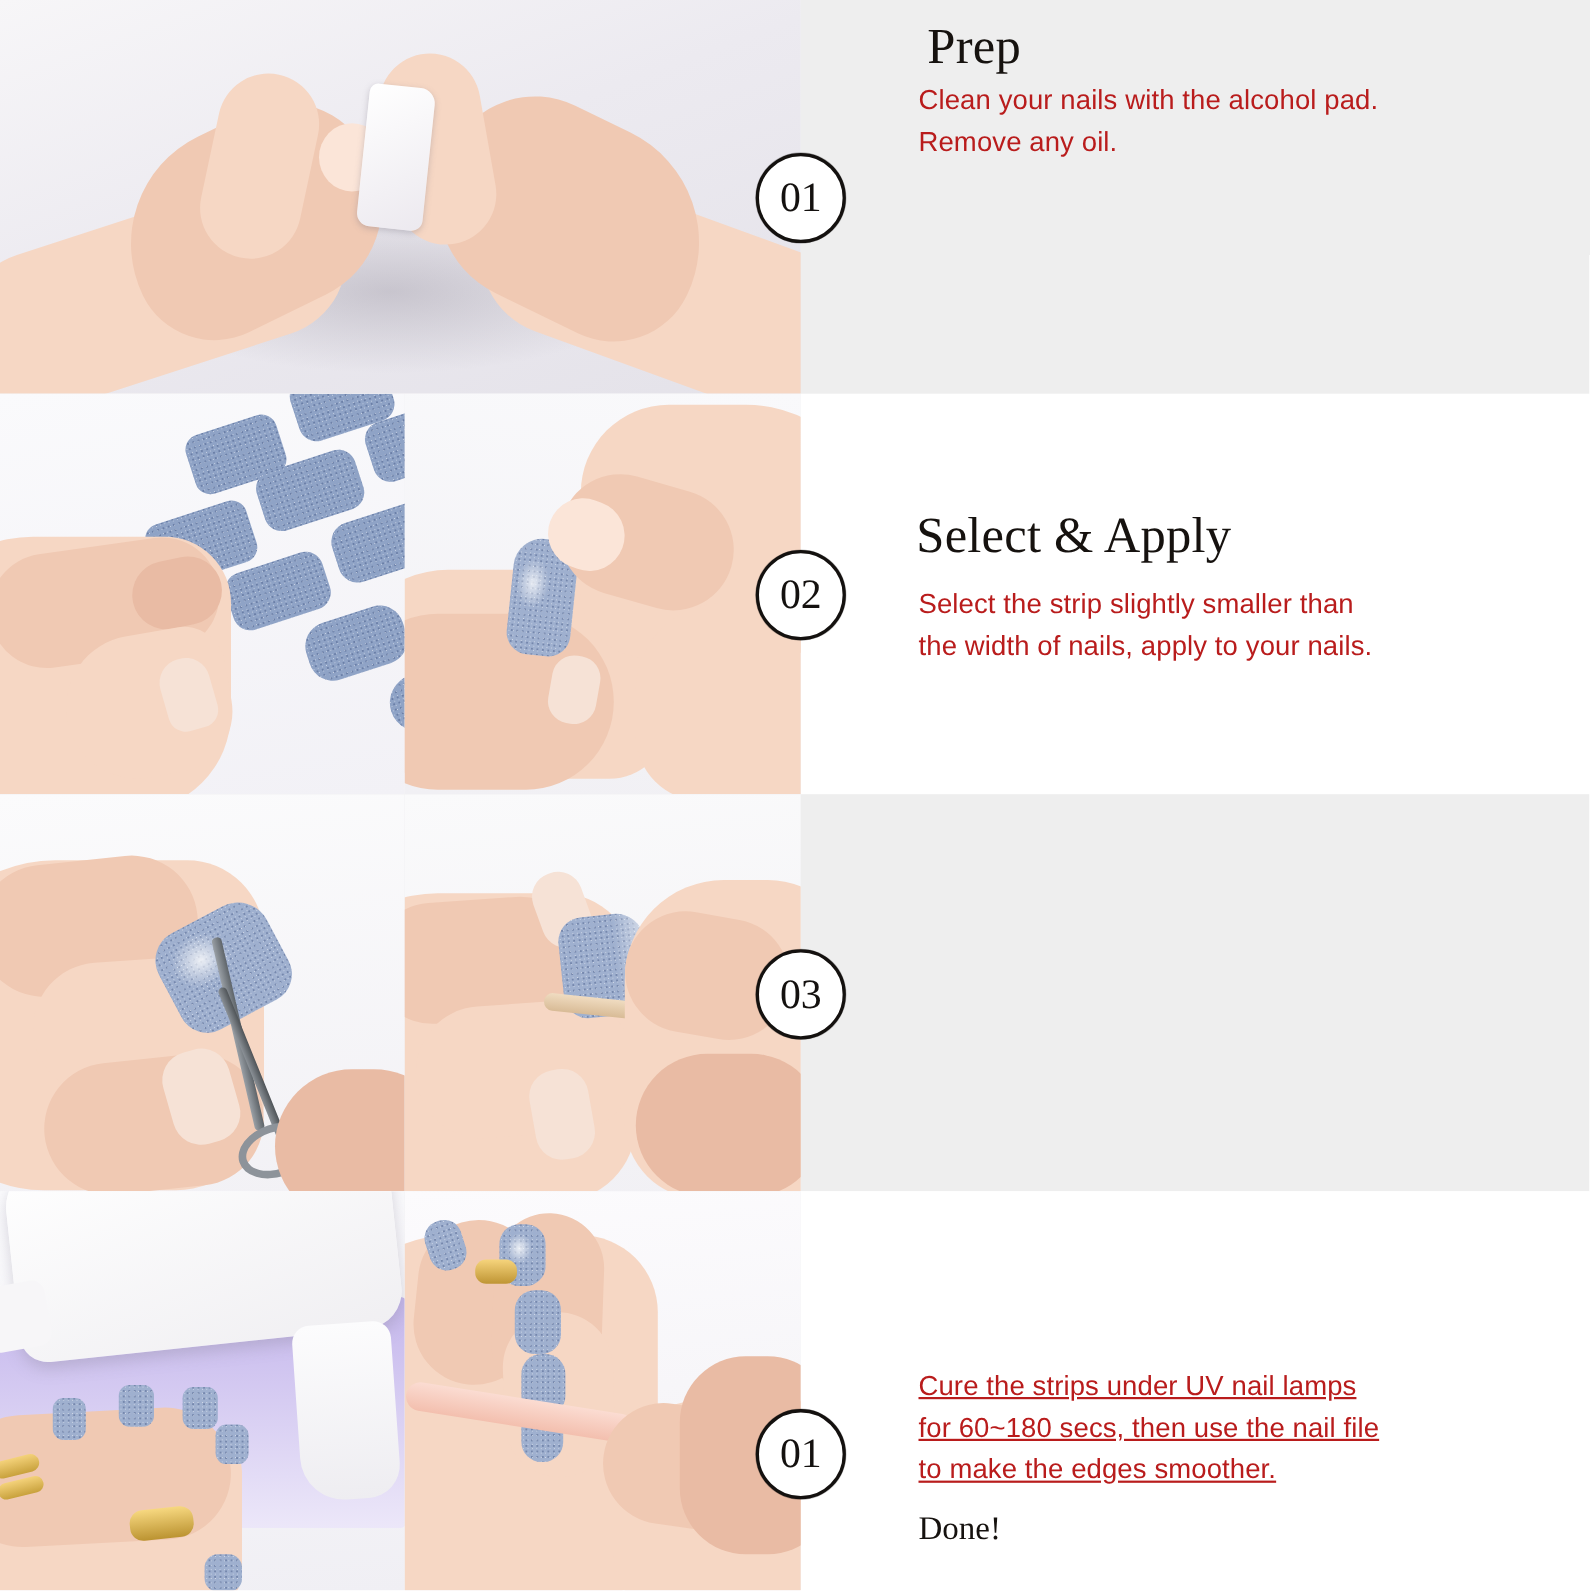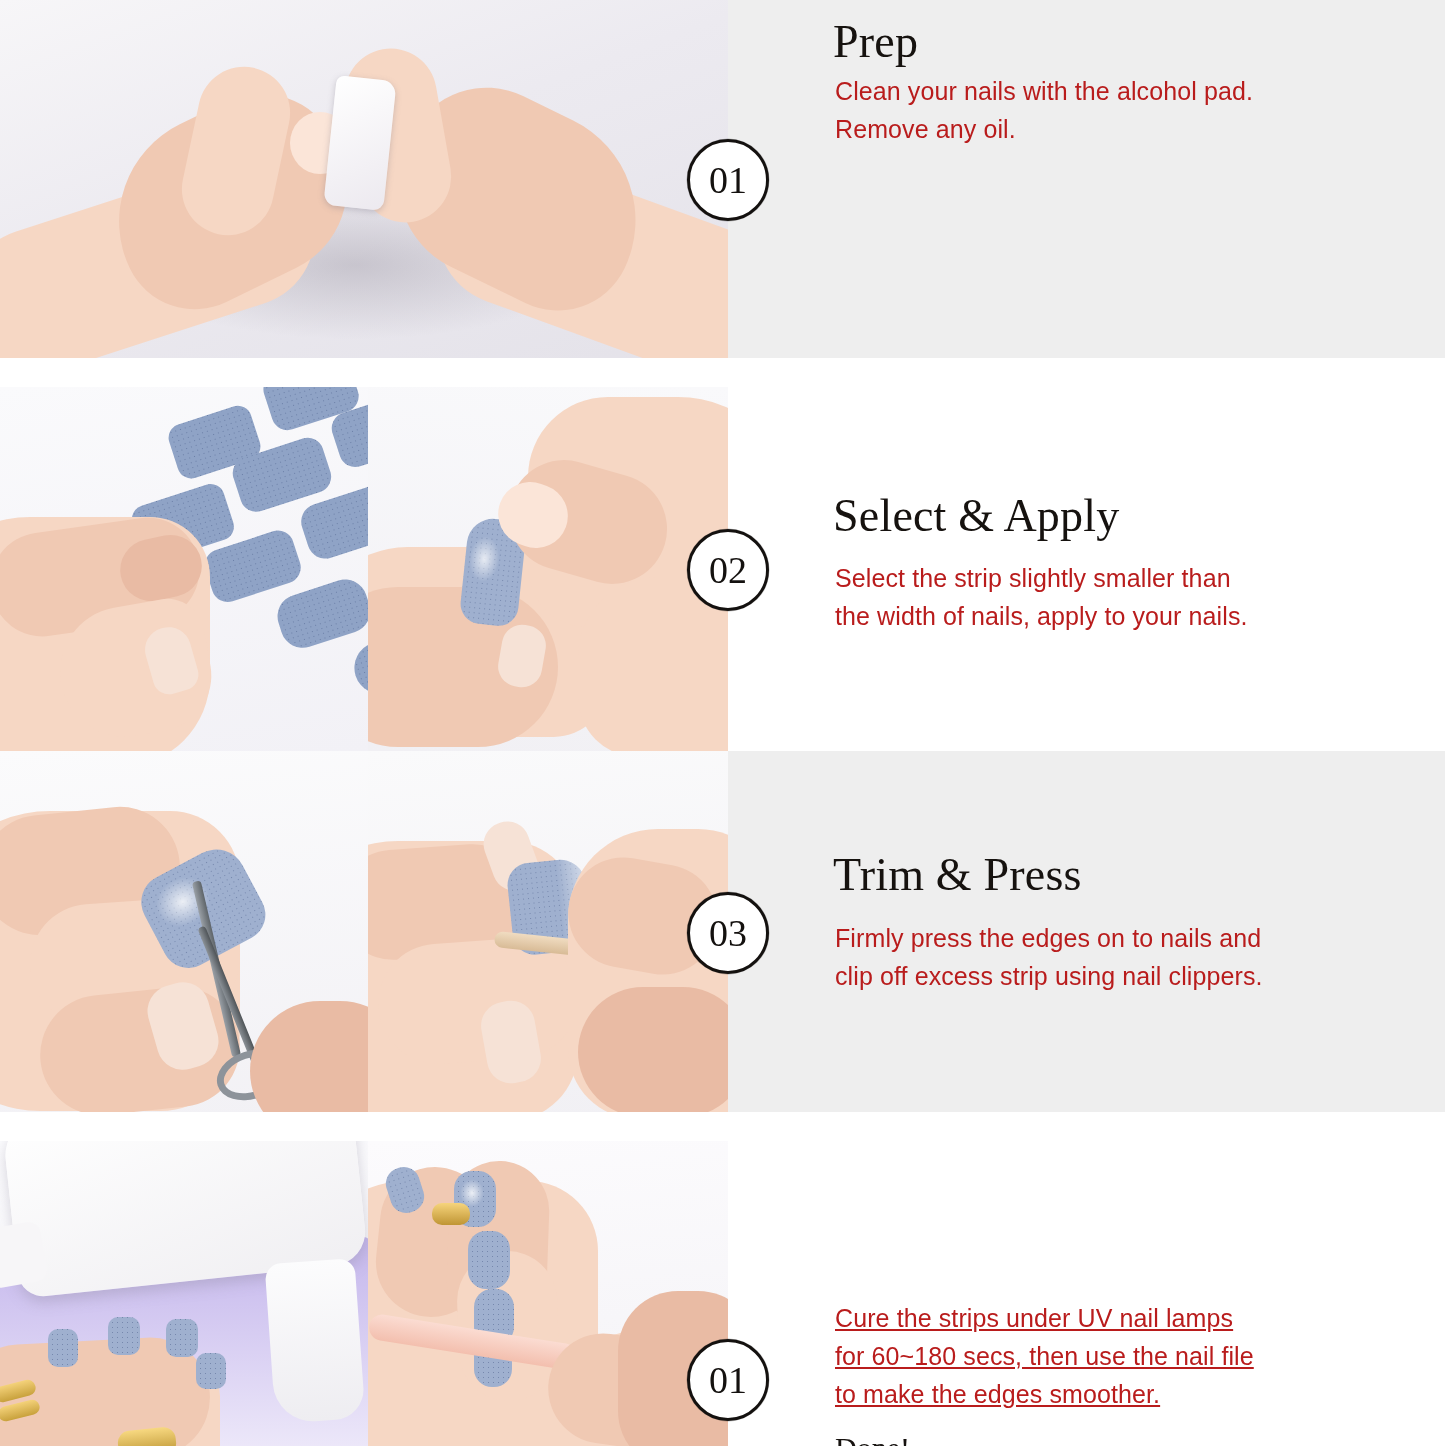--- a/index.html
+++ b/index.html
@@ -11,21 +11,21 @@
   }
   .sheet { position:relative; width:1445px; height:1446px; }
 
   
   .step-row { position:relative; display:flex; width:100%; overflow:hidden; }
   .step-row.r1 { height:358px; }
   .step-row.r2 { height:364px; }
   .step-row.r3 { height:361px; }
   .step-row.r4 { height:363px; }
   .step-row.bg-gray  { background:#eeeeee; }
-  .step-row.bg-white { background:#ffffff;margin-top:29px; }
+  .step-row.bg-white { background:#ffffff; }
 
   
   .photo-col { position:relative; width:728px; height:100%; flex:0 0 728px; display:flex; overflow:hidden; }
   .photo { position:relative; height:100%; overflow:hidden; background:#f3f2f5; }
   .photo.full { width:728px; }
   .photo.half-l { width:368px; }
   .photo.half-r { width:360px; }
 
   
   .bgwash { position:absolute; inset:0; }
@@ -108,21 +108,21 @@
         <div class="sk s4" style="left:290px;top:112px;width:60px;height:62px;border-radius:50%;"></div>
 
         <div class="sk s1" style="left:430px;top:195px;width:380px;height:150px;transform:rotate(20deg);border-radius:110px;"></div>
         <div class="sk s2" style="left:395px;top:105px;width:250px;height:185px;transform:rotate(26deg);border-radius:90px 120px 80px 100px;"></div>
         <div class="sk s1" style="left:352px;top:48px;width:92px;height:175px;transform:rotate(-10deg);border-radius:46px;"></div>
 
         <div class="sk" style="left:330px;top:78px;width:60px;height:130px;background:linear-gradient(150deg,#ffffff,#ece9ef);transform:rotate(6deg);border-radius:8px 14px 10px 12px;box-shadow:0 2px 6px rgba(120,115,130,.35);"></div>
       </div>
     </div>
     <div class="text-col">
-      <div class="step-title" style="left:105px;top:18px;">Prep</div>
+      <div class="step-title" style="left:115px;top:18px;">Prep</div>
       <div class="step-body" style="left:107px;top:72px;">Clean your nails with the alcohol pad.
 Remove any oil.</div>
     </div>
     <div class="badge" style="left:687px;top:139px;text-align:right;">01</div>
   </div>
 
   <div class="step-row r2 bg-white">
     <div class="photo-col">
 
       <div class="photo half-l">
@@ -231,25 +231,20 @@
         </div>
 
         <div class="sk" style="left:126px;top:192px;width:230px;height:16px;background:linear-gradient(180deg,#f0dcc1,#d8bb96);transform:rotate(6deg);border-radius:8px;"></div>
 
         <div class="sk s1" style="left:200px;top:78px;width:210px;height:290px;border-radius:90px 80px 60px 70px;"></div>
         <div class="sk s2" style="left:200px;top:110px;width:150px;height:110px;transform:rotate(10deg);border-radius:60px;"></div>
         <div class="sk s3" style="left:210px;top:236px;width:170px;height:130px;border-radius:70px;"></div>
       </div>
     </div>
 
-    <div class="text-col">
-      <div class="step-title" style="left:105px;top:100px;">Trim &amp; Press</div>
-      <div class="step-body" style="left:107px;top:168px;">Firmly press the edges on to nails and
-clip off excess strip using nail clippers.</div>
-    </div>
     <div class="badge" style="left:687px;top:141px;">03</div>
   </div>
 
   <div class="step-row r4 bg-white">
     <div class="photo-col">
 
       <div class="photo half-l">
         <div class="bgwash" style="background:linear-gradient(175deg,#fbfbfd 0%,#f0eff4 100%);"></div>
 
         <div class="sk" style="left:-10px;top:96px;width:380px;height:210px;background:linear-gradient(180deg,#c4b6ec,#ece7f9);border-radius:6px;"></div>

